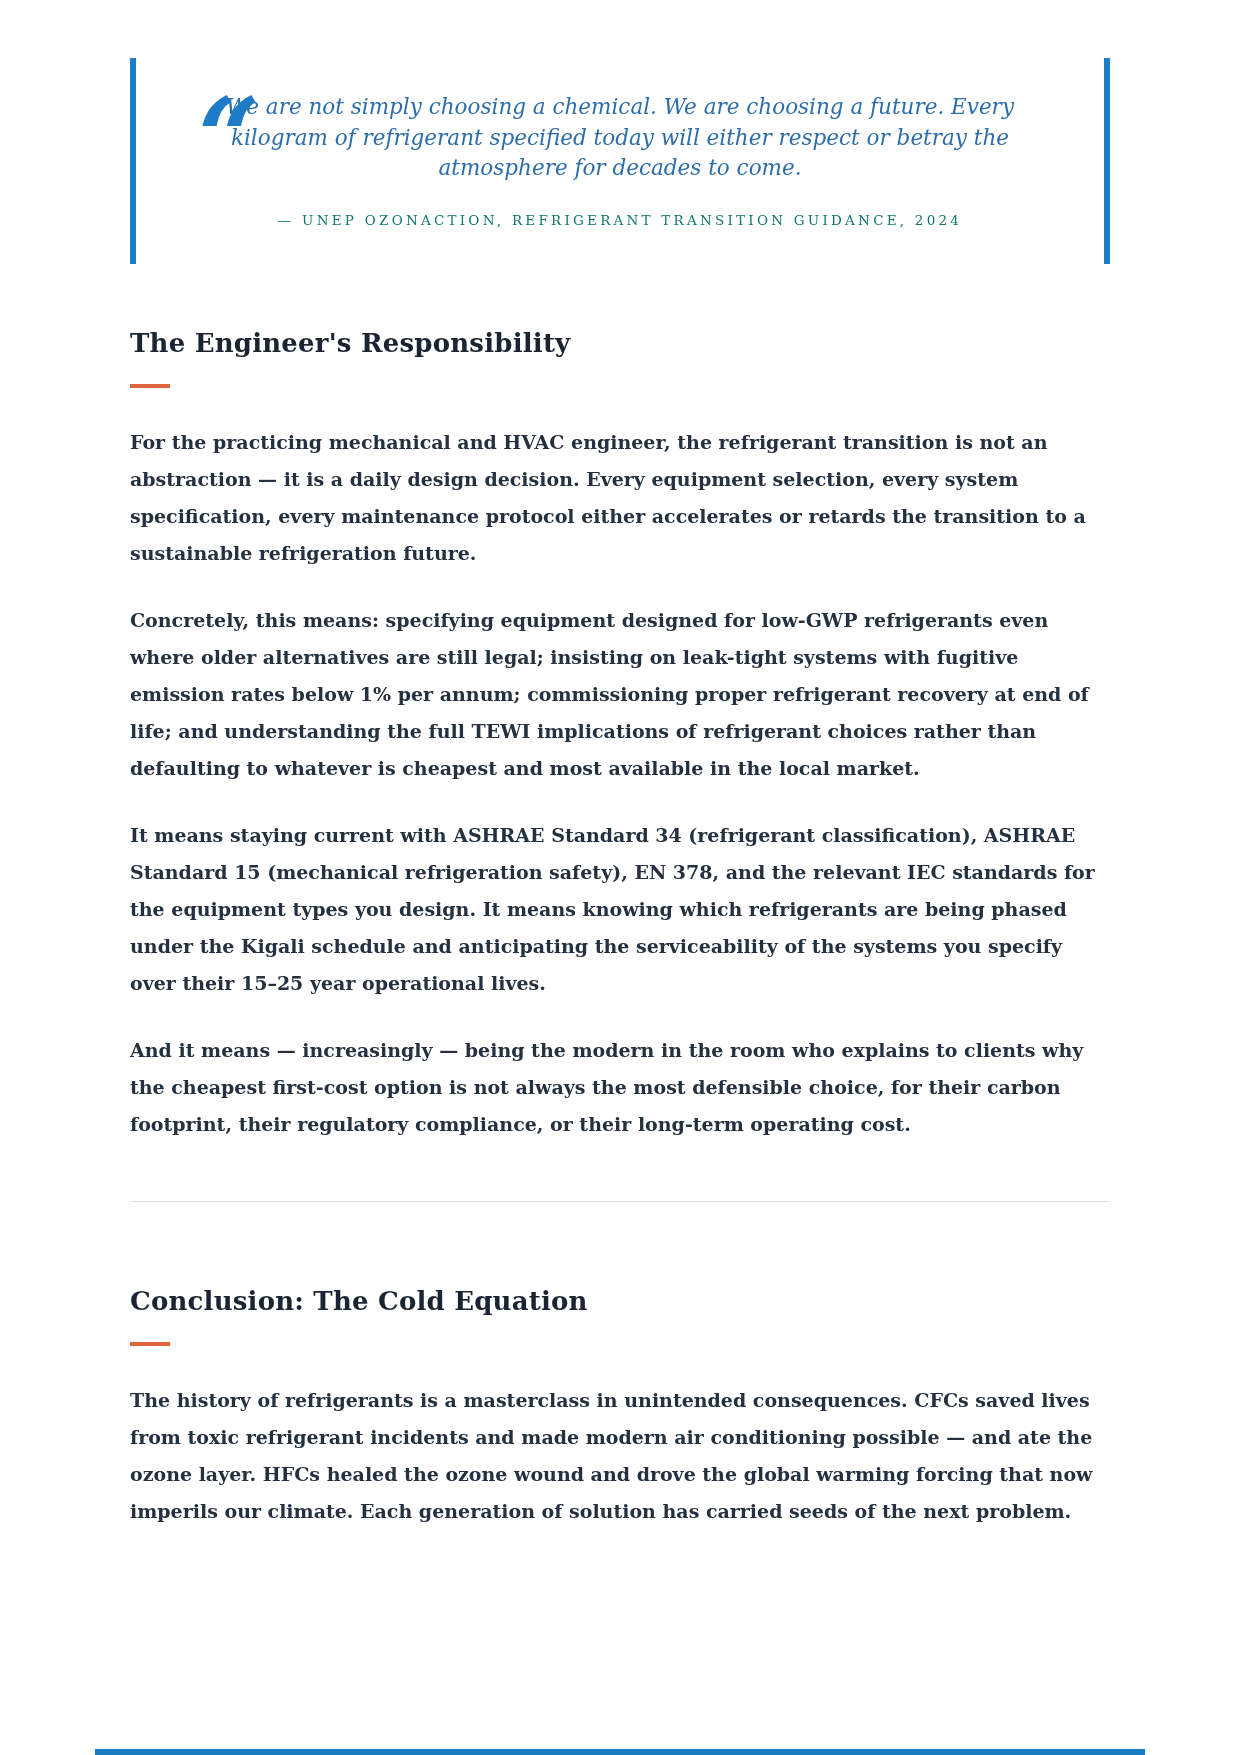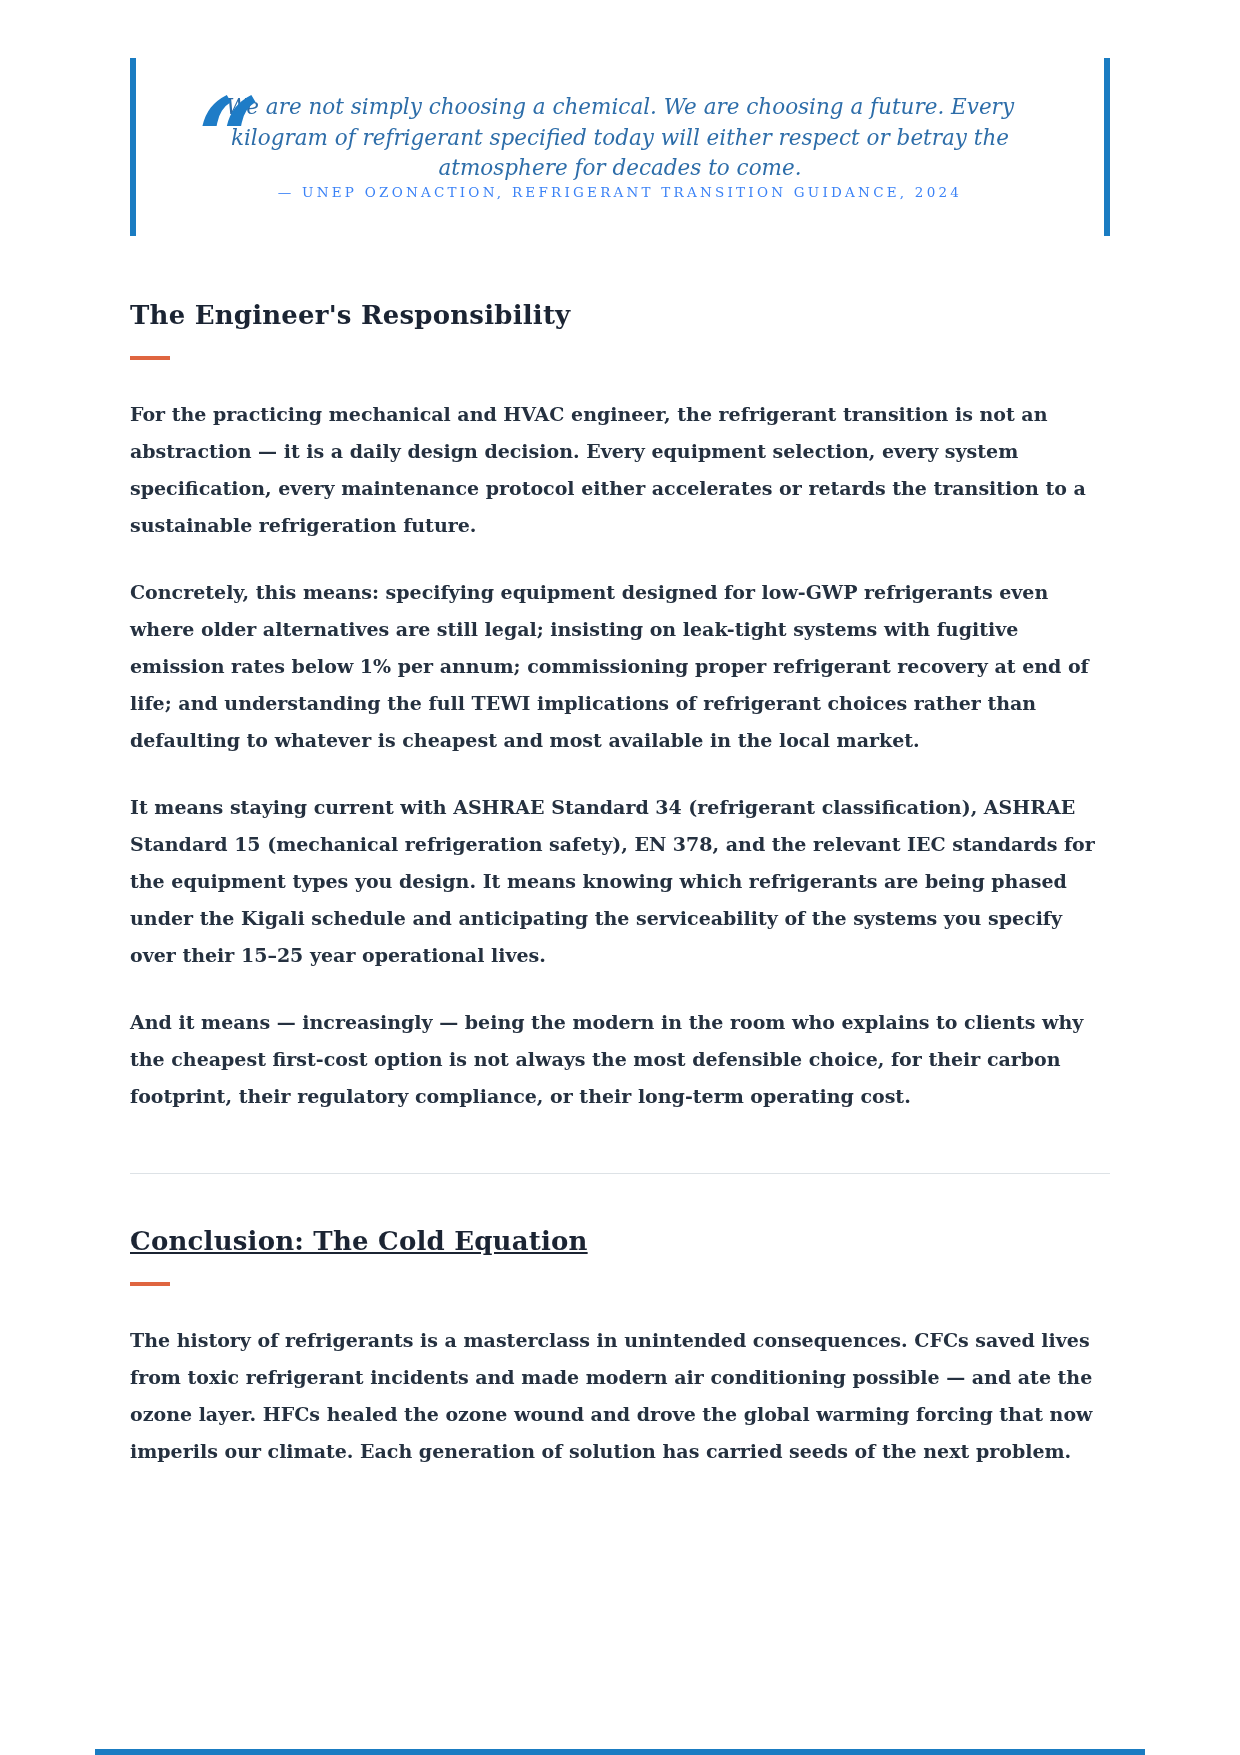--- a/index.html
+++ b/index.html
@@ -41,34 +41,35 @@
   }
   .quote-text {
     font-style: italic;
     font-size: 21.5px;
     line-height: 1.43;
     color: #2d6da9;
     max-width: 800px;
     margin: 0 auto;
   }
   .quote-attribution {
+    margin-top: 28px;
     font-size: 13.5px;
     letter-spacing: 0.24em;
-    color: #3b82f6;
+    color: #0f766e;
   }
 
   
   h2.section-heading {
     margin: 64px 0 0 0;
     font-size: 26px;
     font-weight: 700;
     color: #1b2433;
     letter-spacing: 0.2px;
   }
-  h2.conclusion { margin-top: 52px; text-decoration: underline; }
+  h2.conclusion { margin-top: 84px; }
   .accent-rule {
     width: 40px;
     height: 4px;
     background: #df6540;
     margin-top: 26px;
     border: none;
   }
   p.body-para {
     font-size: 19px;
     line-height: 37px;

